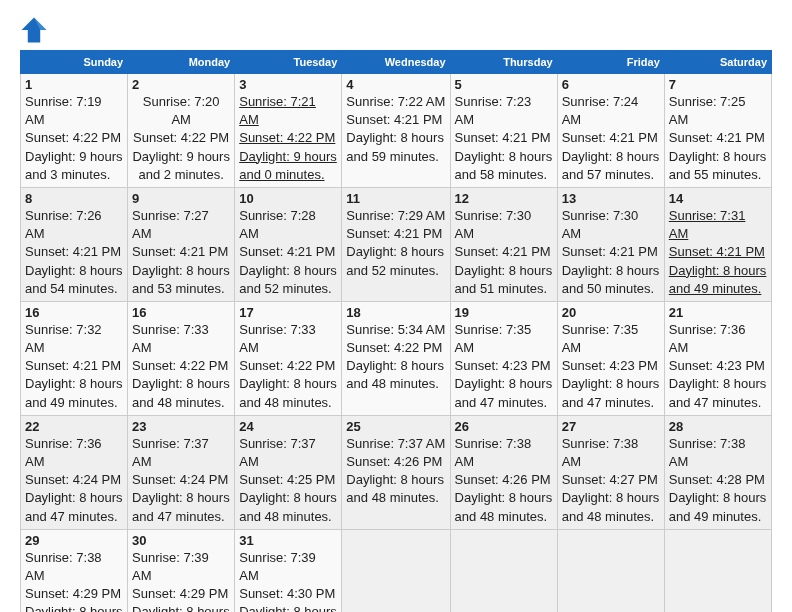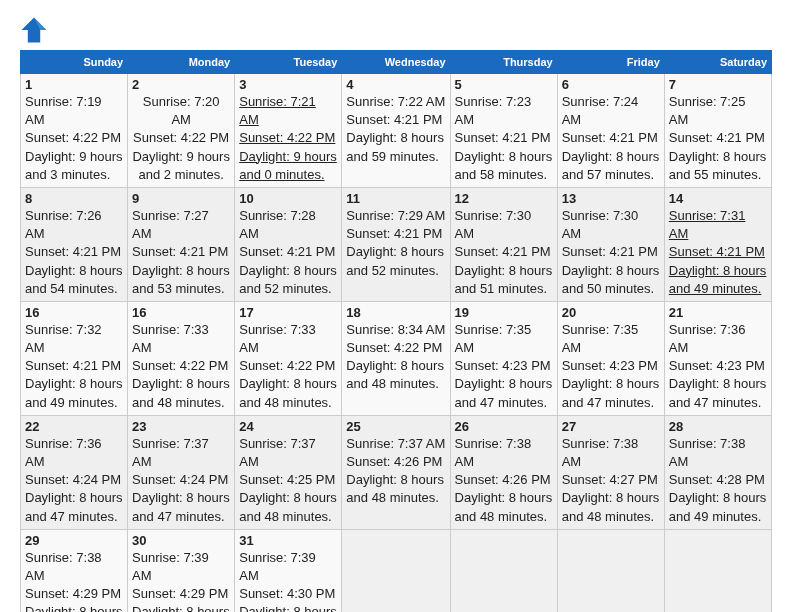--- a/index.html
+++ b/index.html
@@ -250,21 +250,21 @@
           </td>
           <td>
             <span class="day-num">17</span>
             <div class="day-info" style="white-space: pre-line;">Sunrise: 7:33 AM
 Sunset: 4:22 PM
 Daylight: 8 hours
 and 48 minutes.</div>
           </td>
           <td>
             <span class="day-num">18</span>
-            <div class="day-info" style="white-space: pre-line;">Sunrise: 8:34 AM
+            <div class="day-info" style="white-space: pre-line;">Sunrise: 5:34 AM
 Sunset: 4:22 PM
 Daylight: 8 hours
 and 48 minutes.</div>
           </td>
           <td>
             <span class="day-num">19</span>
             <div class="day-info" style="white-space: pre-line;">Sunrise: 7:35 AM
 Sunset: 4:23 PM
 Daylight: 8 hours
 and 47 minutes.</div>

